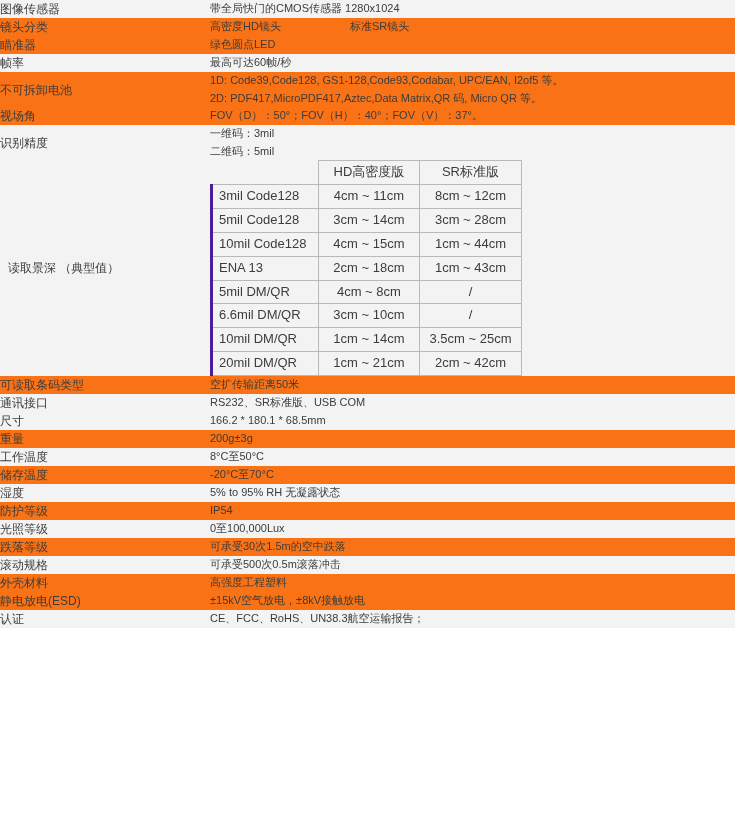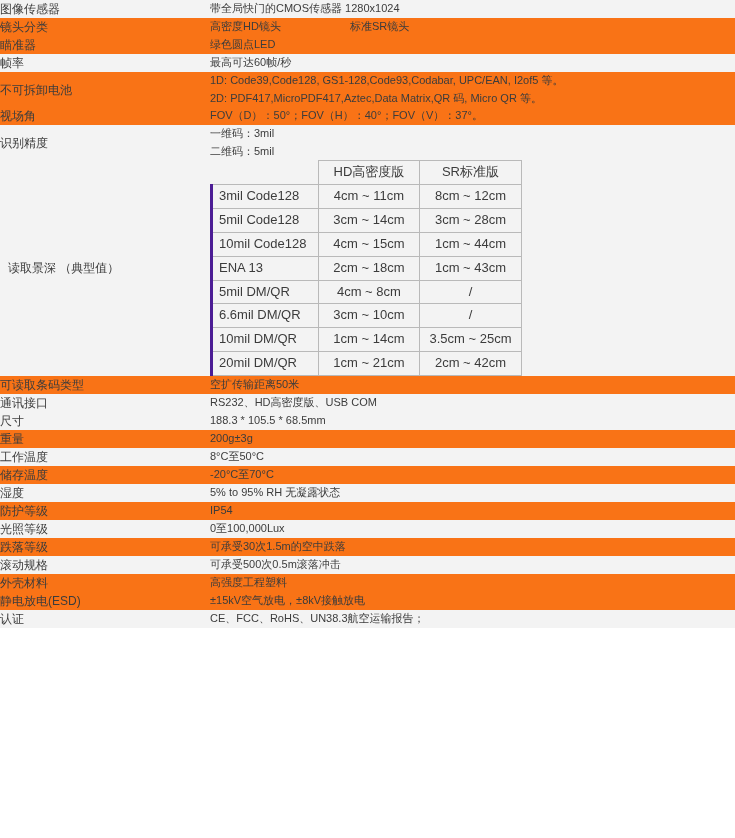--- a/index.html
+++ b/index.html
@@ -238,27 +238,27 @@
 
       <tr class="even">
         <td class="label">可读取条码类型</td>
         <td class="value">
           <span class="line">空扩传输距离50米</span>
         </td>
       </tr>
       <tr class="odd">
         <td class="label">通讯接口</td>
         <td class="value">
-          <span class="line">RS232、HD高密度版、USB COM</span>
+          <span class="line">RS232、SR标准版、USB COM</span>
         </td>
       </tr>
       <tr class="odd">
         <td class="label">尺寸</td>
         <td class="value">
-          <span class="line">188.3 * 105.5 * 68.5mm</span>
+          <span class="line">166.2 * 180.1 * 68.5mm</span>
         </td>
       </tr>
       <tr class="even">
         <td class="label">重量</td>
         <td class="value">
           <span class="line">200g±3g</span>
         </td>
       </tr>
       <tr class="odd">
         <td class="label">工作温度</td>

